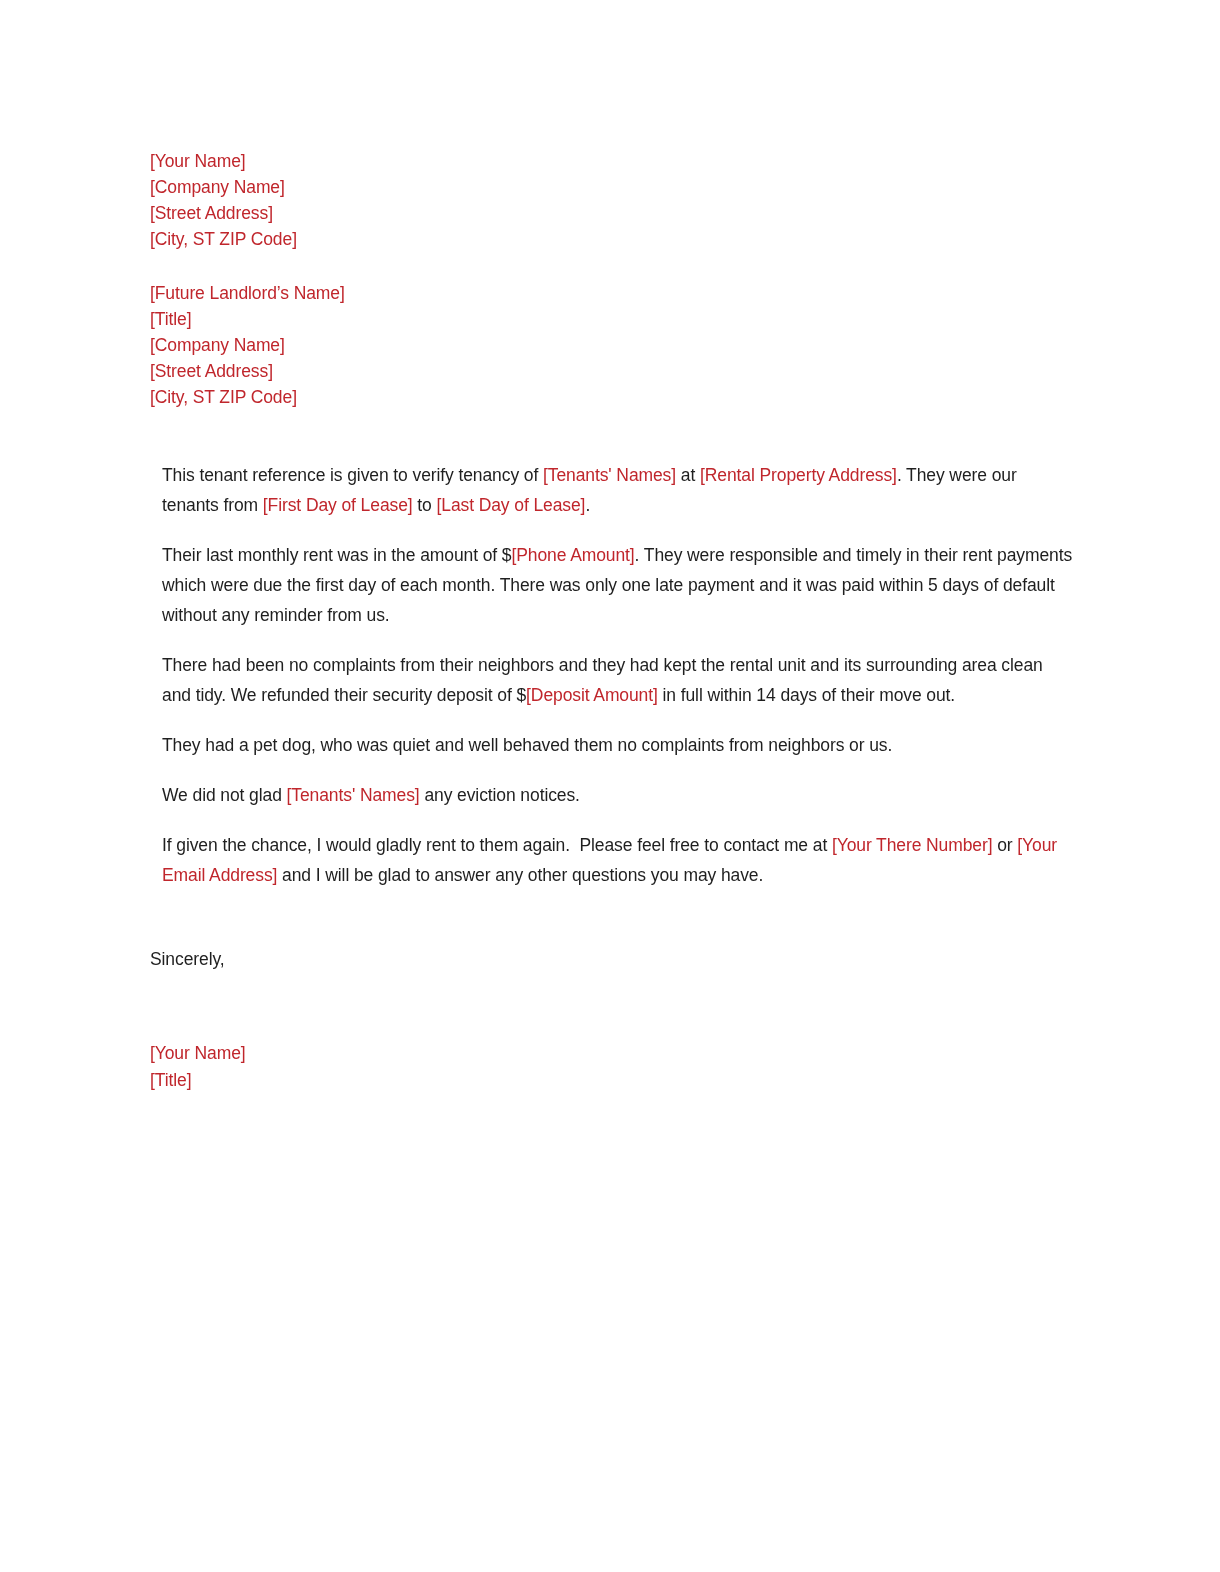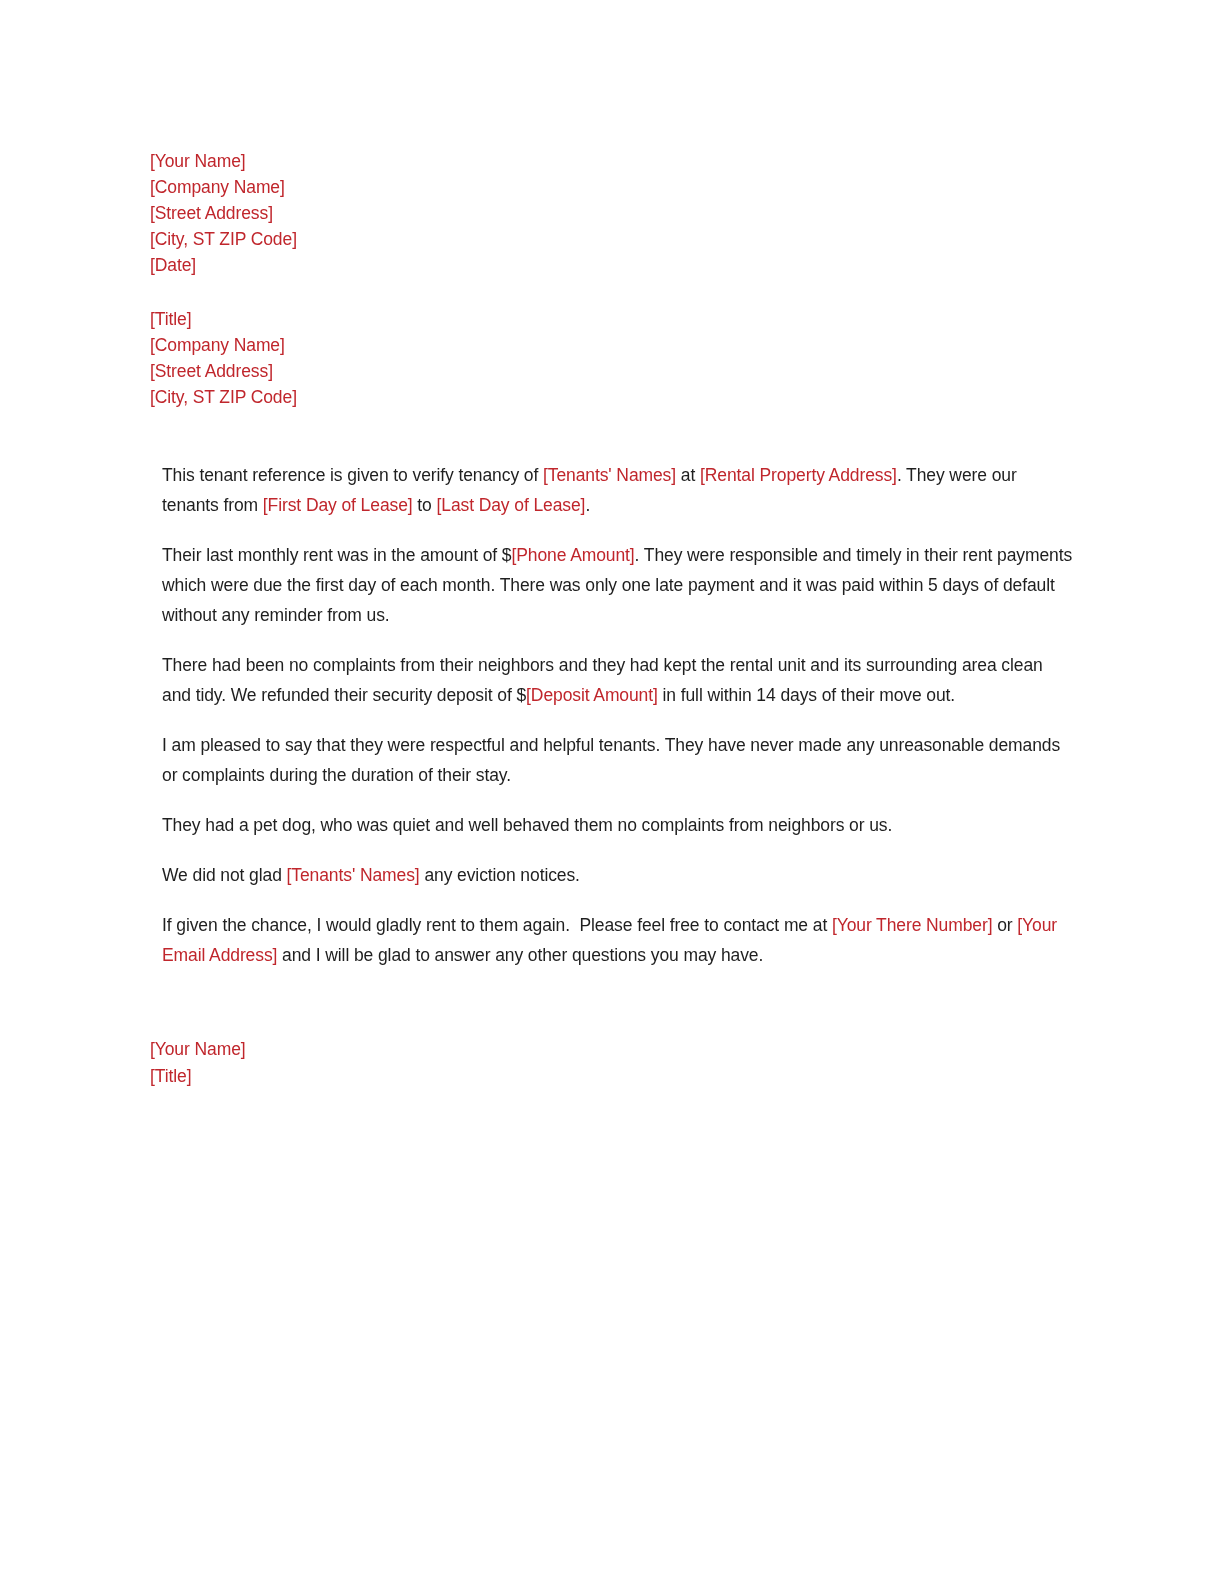--- a/index.html
+++ b/index.html
@@ -33,34 +33,34 @@
 </style>
 </head>
 <body>
 
 <div class="page">
   <div class="addr-block sender" id="sender-block">
       <div class="red">[Your Name]</div>
       <div class="red">[Company Name]</div>
       <div class="red">[Street Address]</div>
       <div class="red">[City, ST ZIP Code]</div>
-      <div class="red">[Date]</div>
     </div>
   <div class="addr-block recipient" id="recipient-block">
+      <div class="red">[Future Landlord’s Name]</div>
       <div class="red">[Title]</div>
       <div class="red">[Company Name]</div>
       <div class="red">[Street Address]</div>
       <div class="red">[City, ST ZIP Code]</div>
     </div>
   <div id="body-paragraphs">
       <p class="body-para"><span>This tenant reference is given to verify tenancy of </span><span class="red">[Tenants' Names]</span><span> at </span><span class="red">[Rental Property Address]</span><span>. They were our tenants from </span><span class="red">[First Day of Lease]</span><span> to </span><span class="red">[Last Day of Lease]</span><span>.</span></p>
       <p class="body-para"><span>Their last monthly rent was in the amount of $</span><span class="red">[Phone Amount]</span><span>. They were responsible and timely in their rent payments which were due the first day of each month. There was only one late payment and it was paid within 5 days of default without any reminder from us.</span></p>
       <p class="body-para"><span>There had been no complaints from their neighbors and they had kept the rental unit and its surrounding area clean and tidy. We refunded their security deposit of $</span><span class="red">[Deposit Amount]</span><span> in full within 14 days of their move out.</span></p>
-      <p class="body-para"><span>I am pleased to say that they were respectful and helpful tenants. They have never made any unreasonable demands or complaints during the duration of their stay.</span></p>
       <p class="body-para"><span>They had a pet dog, who was quiet and well behaved them no complaints from neighbors or us.</span></p>
       <p class="body-para"><span>We did not glad </span><span class="red">[Tenants' Names]</span><span> any eviction notices.</span></p>
       <p class="body-para"><span>If given the chance, I would gladly rent to them again.  Please feel free to contact me at </span><span class="red">[Your There Number]</span><span> or </span><span class="red">[Your Email Address]</span><span> and I will be glad to answer any other questions you may have.</span></p>
     </div>
+  <p class="signoff">Sincerely,</p>
   <div class="addr-block signature-block" id="signature-block">
       <div class="red">[Your Name]</div>
       <div class="red">[Title]</div>
     </div>
 </div>
 
 </body></html>

